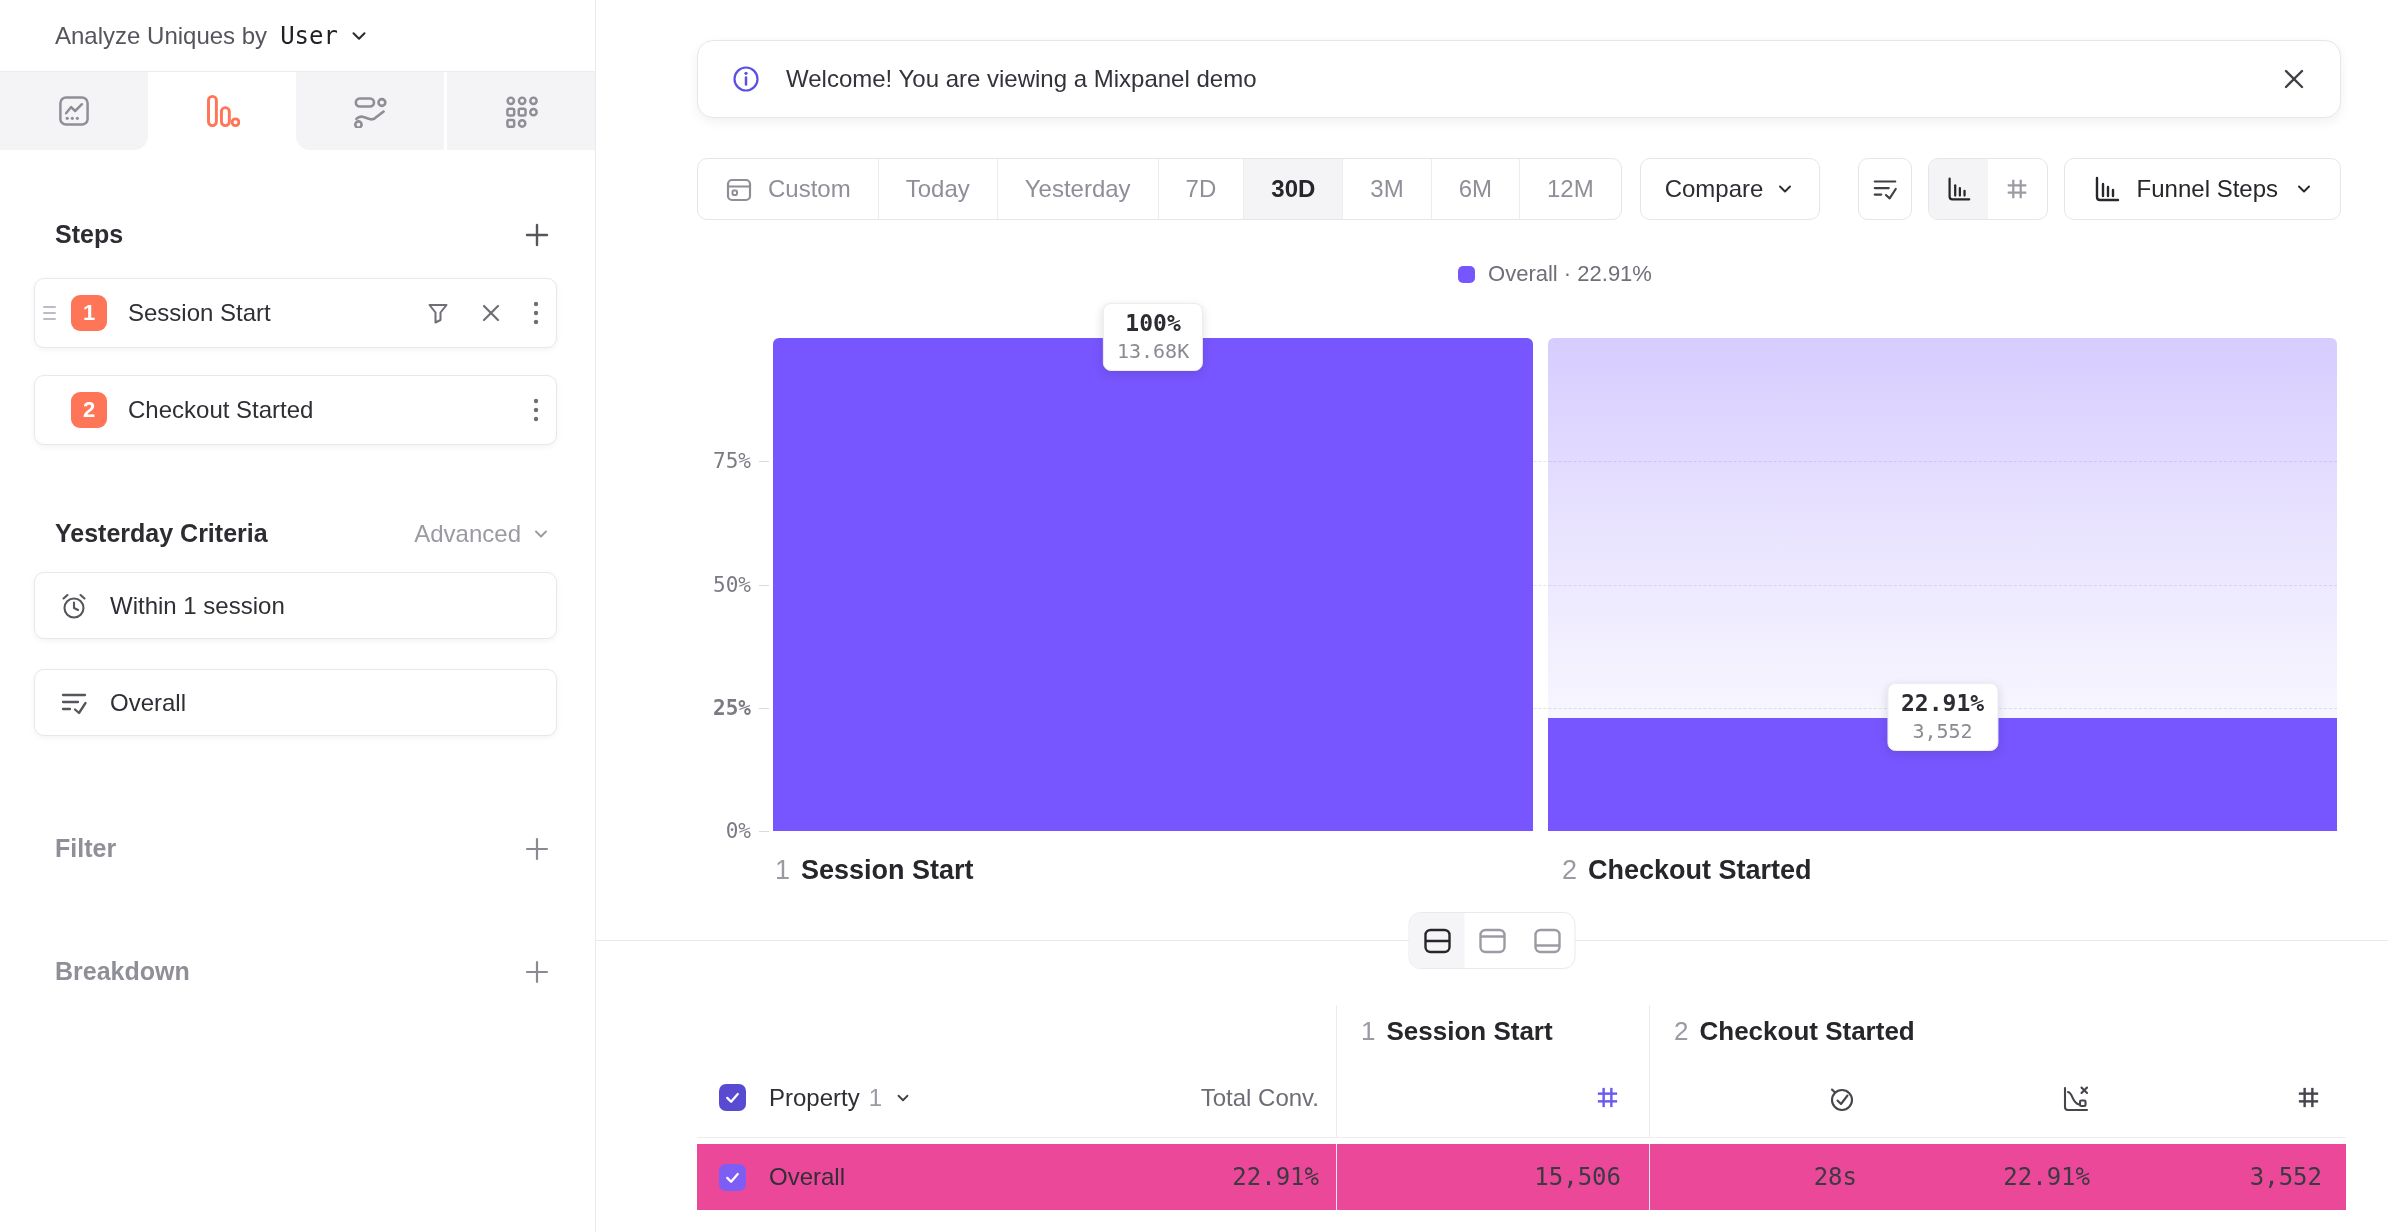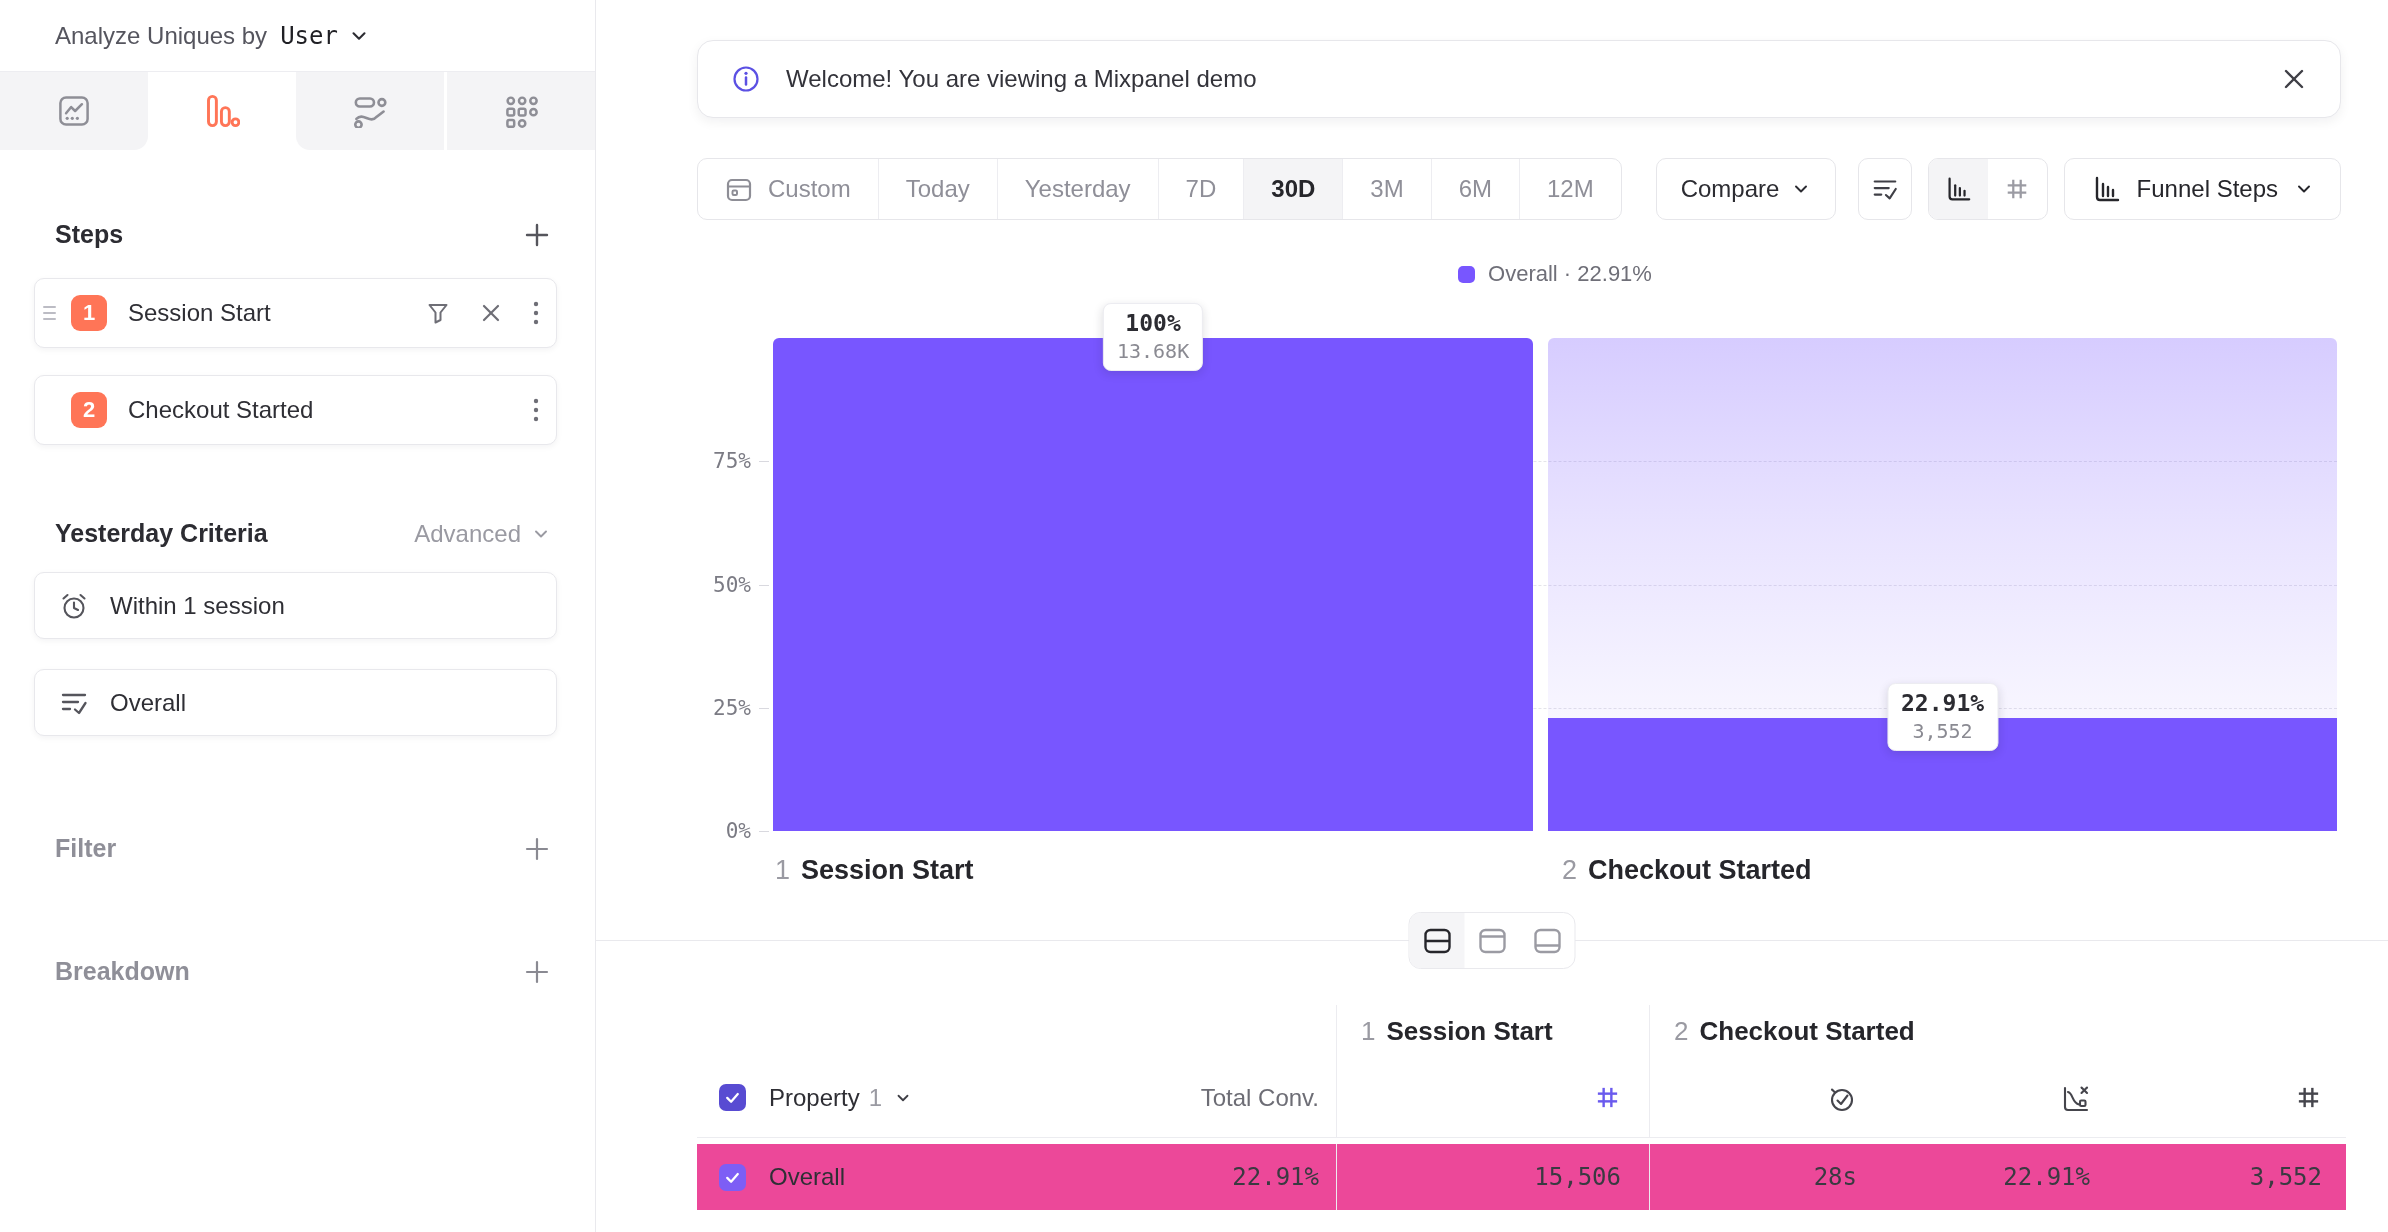--- a/index.html
+++ b/index.html
@@ -47,21 +47,21 @@
   .banner-msg { font-size:24px; color:#33333a; margin-left:25px; }
   .banner-close { margin-left:auto; cursor:pointer; color:#3f3f46; display:flex; }
 
   .toolbar { margin:40px 47px 0 101px; height:62px; display:flex; align-items:center; }
   .seg { display:flex; align-items:stretch; height:62px; border:1px solid #e6e6ea; border-radius:10px; overflow:hidden; background:#fff; }
   .seg-cell { display:flex; align-items:center; padding:0 27px; font-size:24px; color:#8f8f98; cursor:pointer; border-left:1px solid #ededf1; white-space:nowrap; }
   .seg-cell:first-child { border-left:none; }
   .seg-cell.active { background:#f4f4f6; color:#26262b; font-weight:600; }
   .seg-cell .cal { margin-right:15px; display:flex; }
   .btn { height:62px; border:1px solid #e6e6ea; border-radius:10px; background:#fff; display:flex; align-items:center; cursor:pointer; }
-  .compare { margin-left:34px; padding:0 24px; font-size:24px; font-weight:500; color:#2c2c32; gap:12px; }
+  .compare { margin-left:18px; padding:0 24px; font-size:24px; font-weight:500; color:#2c2c32; gap:12px; }
   .icon-btn { margin-left:0; width:54px; justify-content:center; color:#3f3f46; }
   .mini-seg { margin-left:16px; height:62px; border:1px solid #e6e6ea; border-radius:10px; display:flex; overflow:hidden; }
   .mini-cell { width:59px; display:flex; align-items:center; justify-content:center; cursor:pointer; color:#9b9ba3; }
   .mini-cell.active { background:#f4f4f6; color:#26262b; }
   .funnel-steps { margin-left:16px; padding:0 26px; gap:16px; font-size:24px; font-weight:500; color:#26262b; }
 
   .legend { margin:42px 51px 0 177px; height:24px; display:flex; justify-content:center; align-items:center; gap:13px; }
   .legend-swatch { width:17px; height:17px; border-radius:5px; background:#7856ff; }
   .legend-label { font-size:22px; color:#6f6f78; }
 
@@ -416,21 +416,21 @@
       <div class="gridline" style="top:25%;"></div>
       <div class="gridline" style="top:50%;"></div>
       <div class="gridline" style="top:75%;"></div>
       <div class="tickmark" style="top:25%;"></div>
       <div class="tickmark" style="top:50%;"></div>
       <div class="tickmark" style="top:75%;"></div>
       <div class="tickmark" style="top:100%;"></div>
 
       <div class="ytick" style="top:25%;">75%</div>
       <div class="ytick" style="top:50%;">50%</div>
-      <div class="ytick" style="top:75%;">25%</div>
+      <div class="ytick" style="top:75%;font-weight:bold;">25%</div>
       <div class="ytick" style="top:100%;">0%</div>
 
       <div class="panel1"></div>
       <div class="panel2">
         <div class="grad"></div>
         <div class="bar2"></div>
       </div>
 
       <div class="tip tip1">
         <div class="tip-pct">100%</div>

